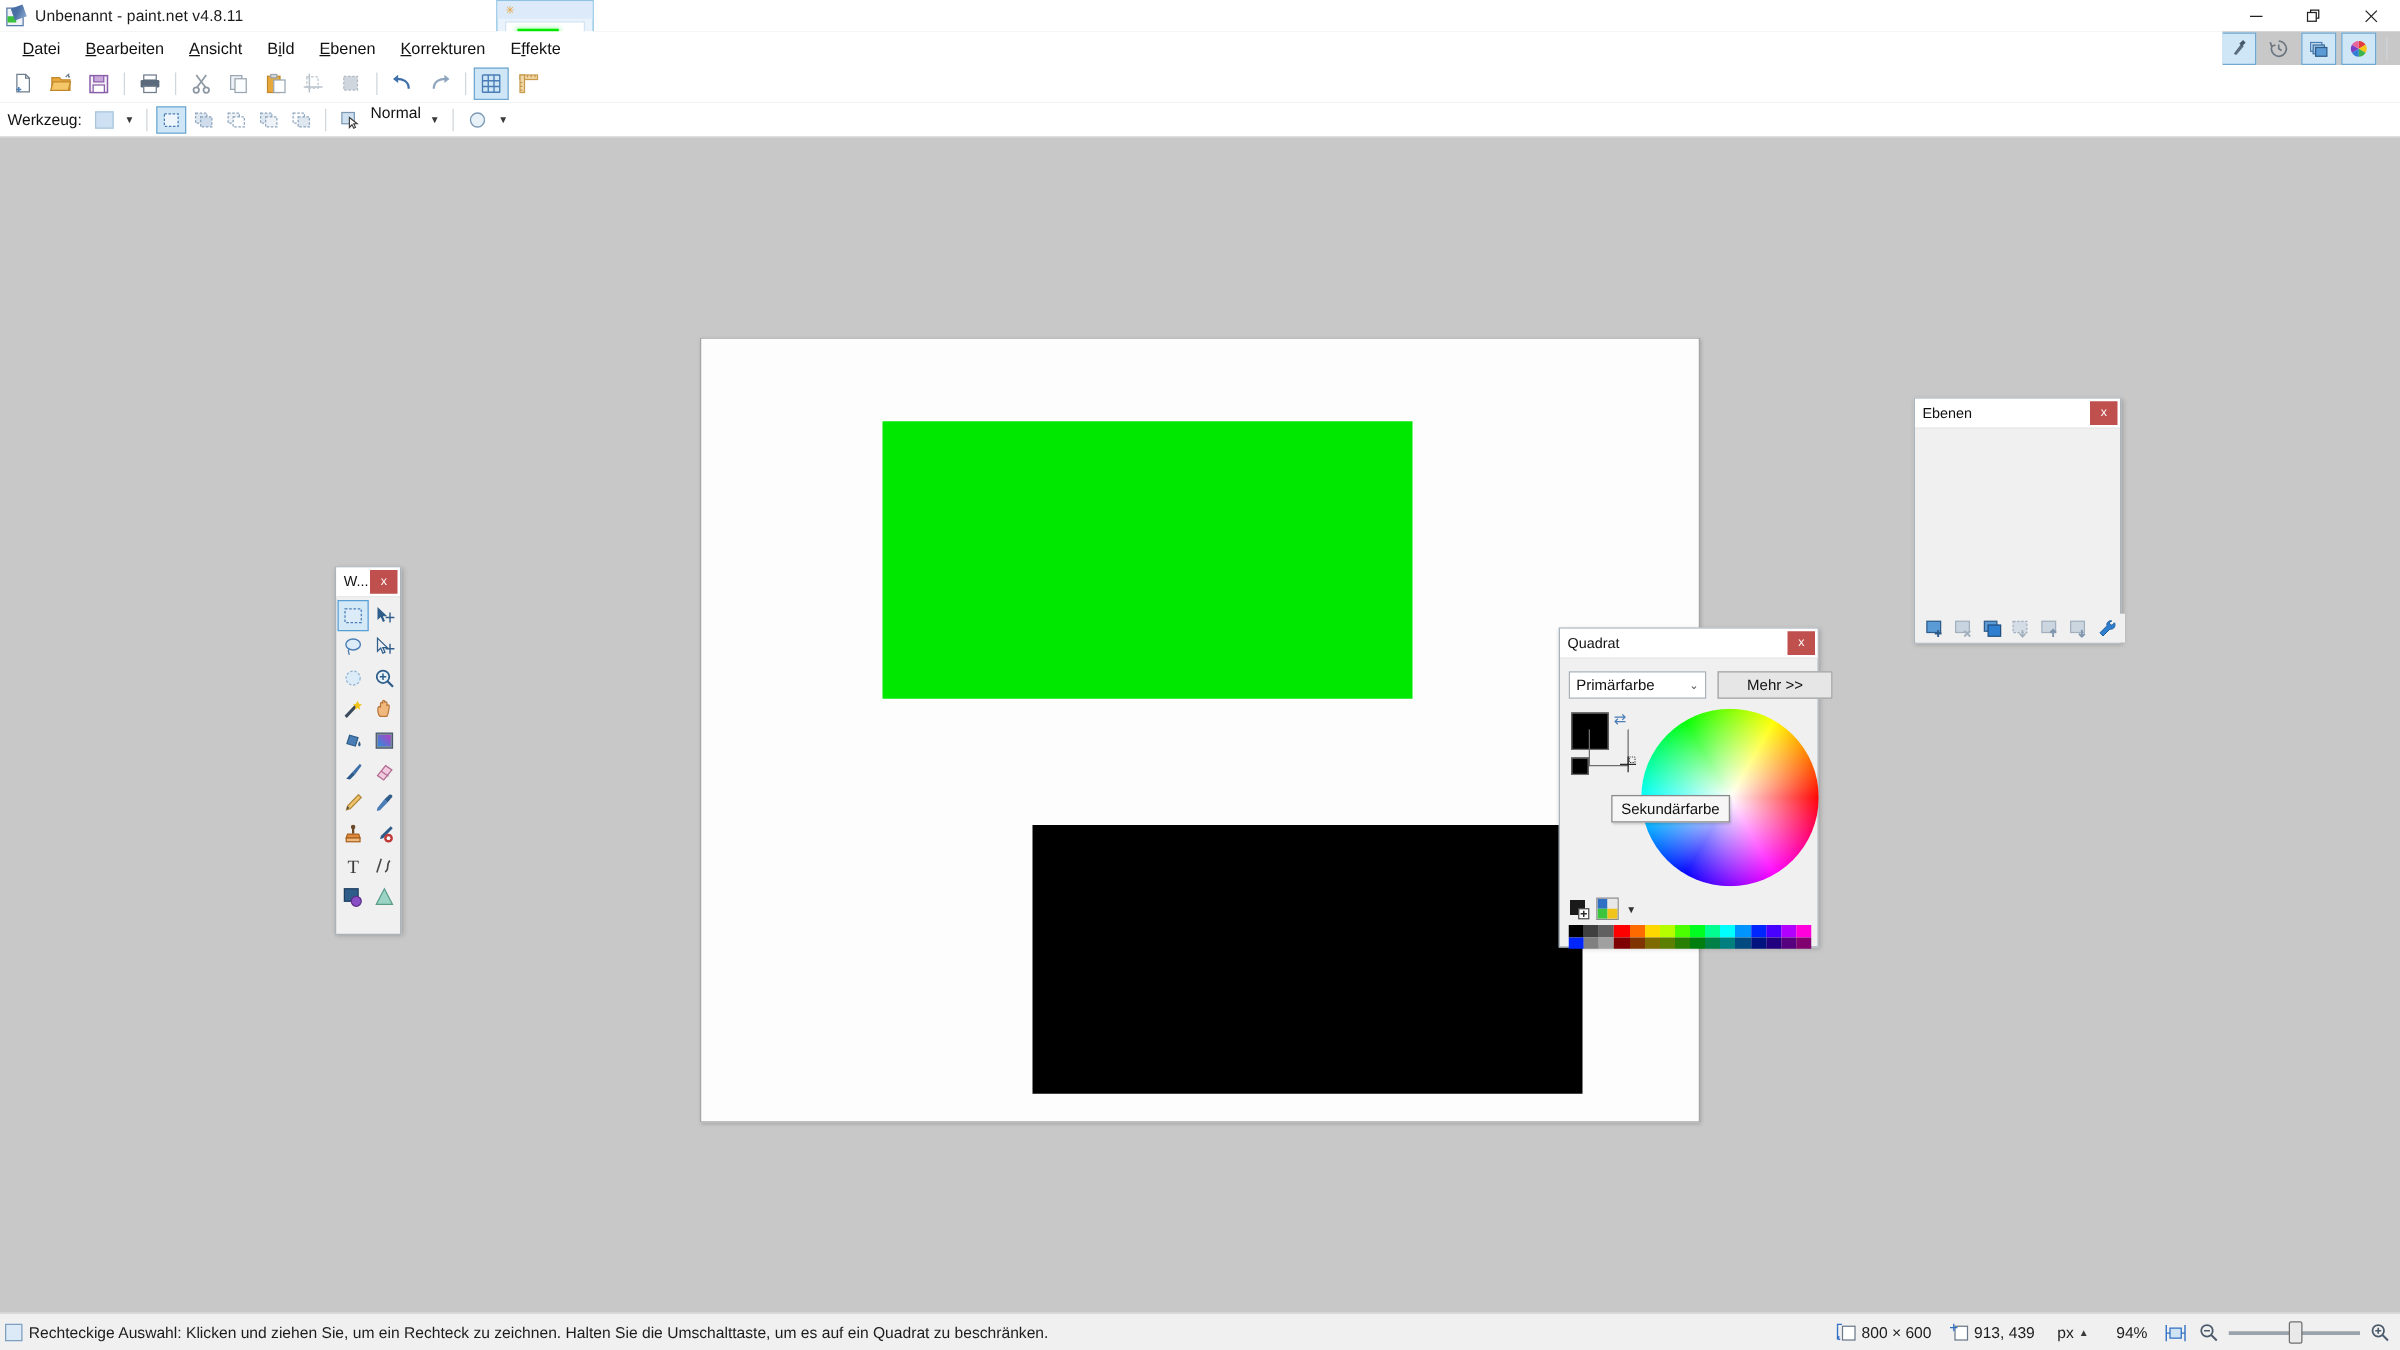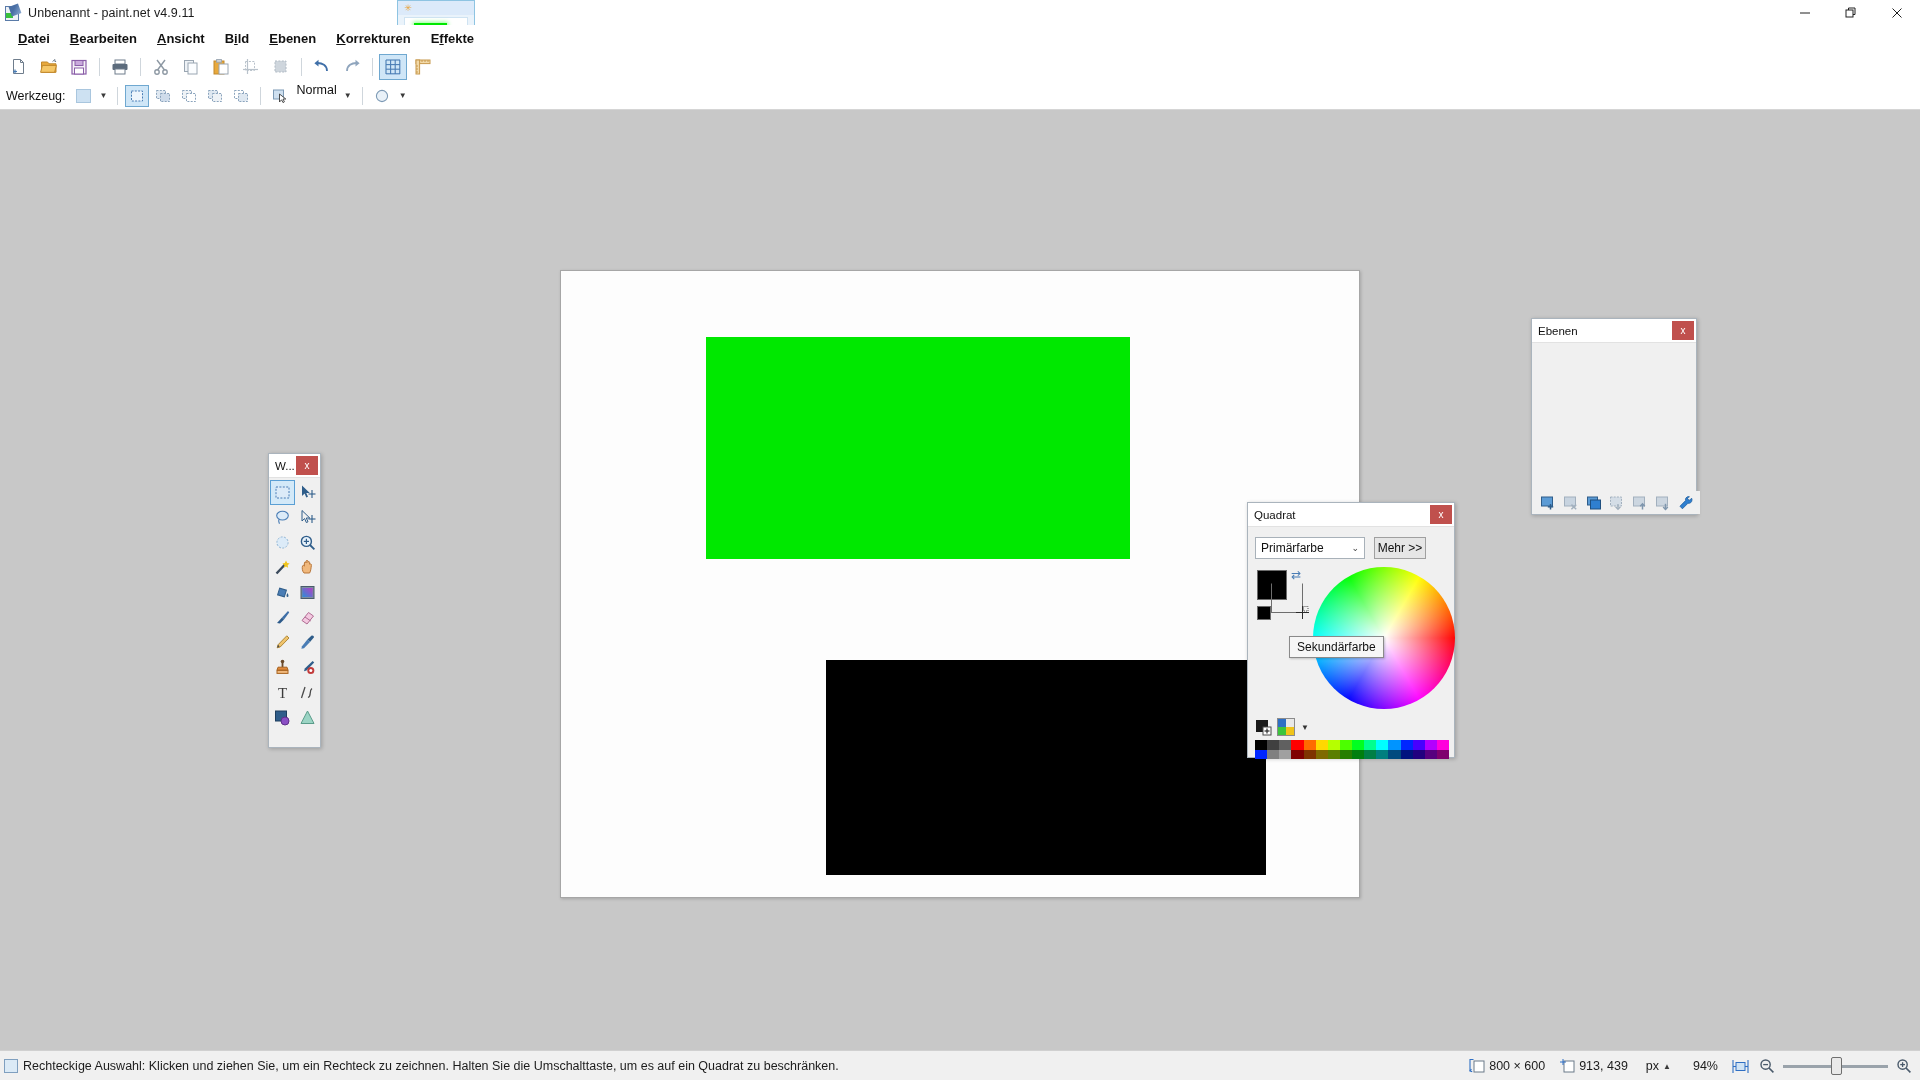--- a/index.html
+++ b/index.html
@@ -77,25 +77,24 @@
     position: absolute; left: 20px; top: 28px; width: 33px; height: 14px;
     background: #000000;
   }
   .tab-dropdown {
     position: absolute; left: 478px; top: 30px; width: 14px; height: 14px;
     color: #9aa3ab; font-size: 11px; text-align: center; line-height: 14px;
   }
 
   
   .menubar {
-    position: absolute; left: 0; top: 25px; width: 1920px; height: 27px;
+    position: absolute; left: 0; top: 25px; width: 1778px; height: 27px;
     background: #ffffff;
     display: flex; align-items: center; padding-left: 8px;
     box-sizing: border-box;
-    font-weight: bold;
   }
   .menu-item {
     padding: 4px 10px; font-size: 13px; color: #111;
   }
   .menu-item u { text-decoration: underline; }
 
   
   .toolbar {
     position: absolute; left: 0; top: 52px; width: 1920px; height: 30px;
     background: #ffffff;
@@ -191,21 +190,21 @@
     box-shadow: 1px 1px 4px rgba(0,0,0,.22);
   }
   .colors-body { position: relative; width: 100%; height: 232px; }
   .mode-select {
     position: absolute; left: 7px; top: 10px; width: 110px; height: 22px;
     background: #fff; border: 1px solid #a8b1b9; box-sizing: border-box;
     display: flex; align-items: center; justify-content: space-between;
     padding: 0 5px; font-size: 12px; color: #111;
   }
   .more-btn {
-    position: absolute; left: 126px; top: 10px; width: 52px; height: 22px;
+    position: absolute; left: 126px; top: 10px; width: 92px; height: 22px;
     background: #e6e6e6; border: 1px solid #a0a0a0; box-sizing: border-box;
     display: flex; align-items: center; justify-content: center;
     font-size: 12px; color: #111;
   }
   .prim-swatch {
     position: absolute; left: 9px; top: 43px; width: 30px; height: 30px;
     background: #000; border: 1px solid #6b6b6b; box-sizing: border-box;
   }
   .sec-swatch {
     position: absolute; left: 9px; top: 79px; width: 14px; height: 14px;
@@ -329,21 +328,21 @@
 <body>
 
 <div id="app">
 
   <div class="titlebar">
     <div class="title-icon">
       <div class="ti-page"></div>
       <div class="ti-green"></div>
       <div class="ti-brush"></div>
     </div>
-    <div class="title-text">Unbenannt - paint.net v4.9.11</div>
+    <div class="title-text">Unbenannt - paint.net v4.8.11</div>
 
     <div class="win-controls">
       <div class="win-btn">
         <svg width="12" height="12" viewBox="0 0 12 12">
             <line x1="1" y1="6" x2="11" y2="6" stroke="#202020" stroke-width="1"></line>
           </svg>
       </div>
       <div class="win-btn">
         <svg width="12" height="12" viewBox="0 0 12 12">
           <rect x="1" y="3" width="7" height="7" fill="none" stroke="#202020" stroke-width="1"></rect>

